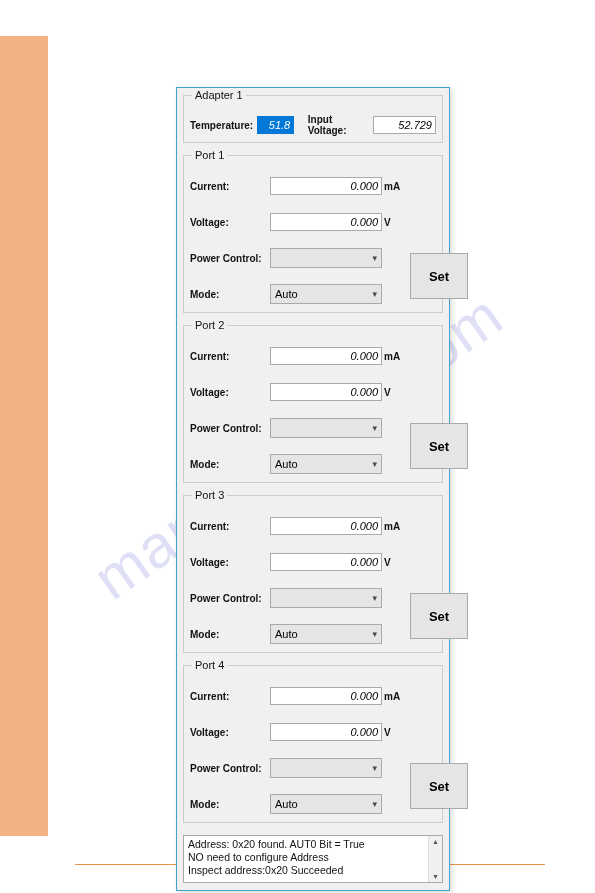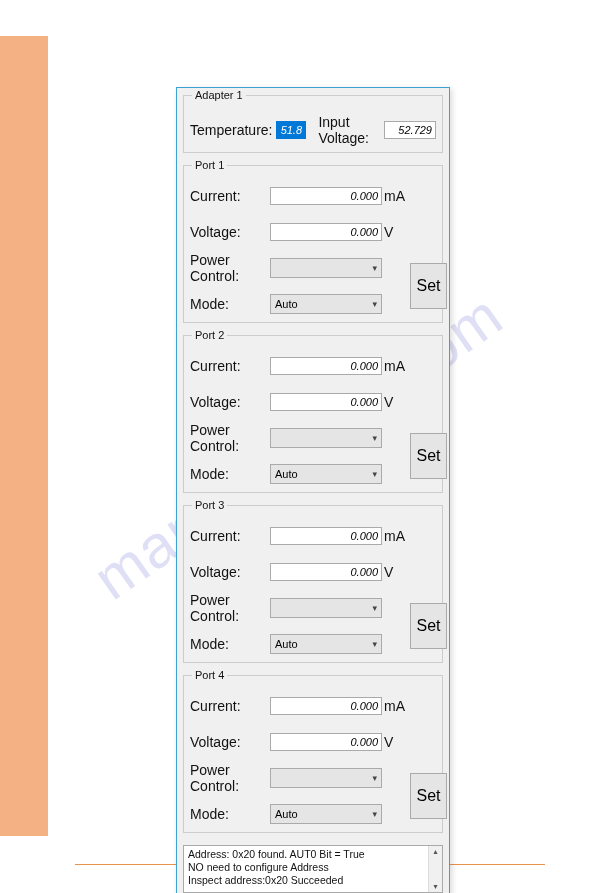--- a/index.html
+++ b/index.html
@@ -93,21 +93,21 @@
     background: #f0f0f0;
     padding: 0 3px;
     font-size: 11px;
     color: #111;
   }
   .adapter-row {
     display: flex;
     align-items: center;
     gap: 4px;
   }
-  .lbl { font-size: 14px; color: #111; }
+  .lbl { font-size: 10px; color: #111; font-weight: bold; }
   .txt {
     background: #fff;
     border: 1px solid #aaa;
     height: 18px;
     padding: 1px 3px;
     text-align: right;
     font-size: 11px;
     display: flex;
     align-items: center;
     justify-content: flex-end;
@@ -128,28 +128,29 @@
     border: 1px solid #aaa;
     display: flex;
     align-items: center;
     justify-content: space-between;
     padding: 0 4px;
     font-size: 11px;
   }
   .combo .arrow { font-size: 9px; color: #444; }
   .btn {
     height: 46px;
-    width: 37px;
+    width: 58px;
     background: #e5e5e5;
     border: 1px solid #aaa;
     display: flex;
     align-items: center;
     justify-content: center;
-    font-size: 16px;
+    font-size: 13px;
     cursor: default;
+    font-weight: bold;
   }
   .logbox {
     border: 1px solid #aaa;
     background: #fff;
     height: 48px;
     display: flex;
   }
   .log-text {
     flex: 1;
     padding: 2px 4px;

